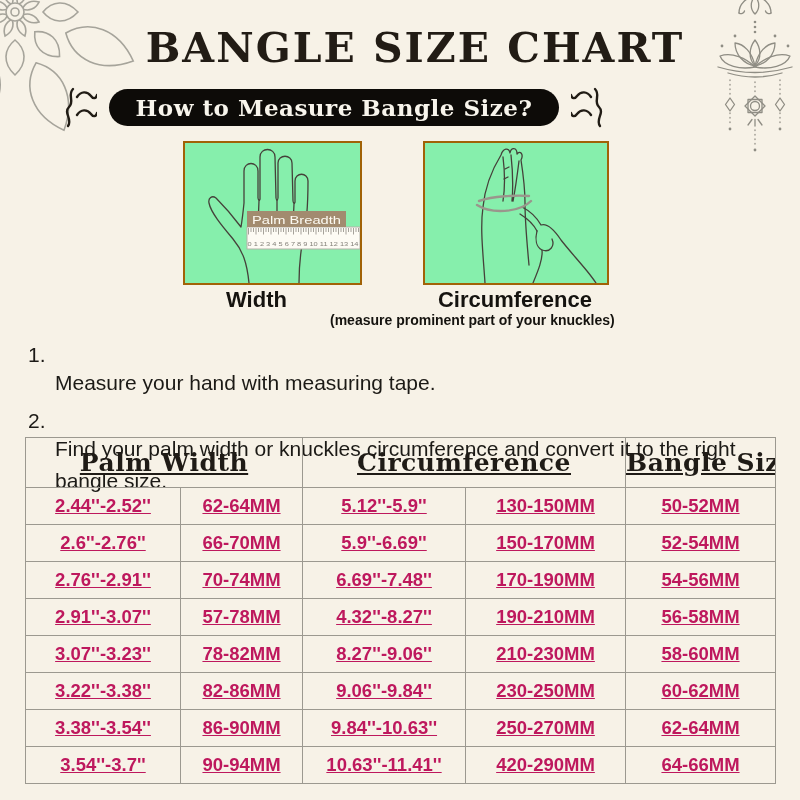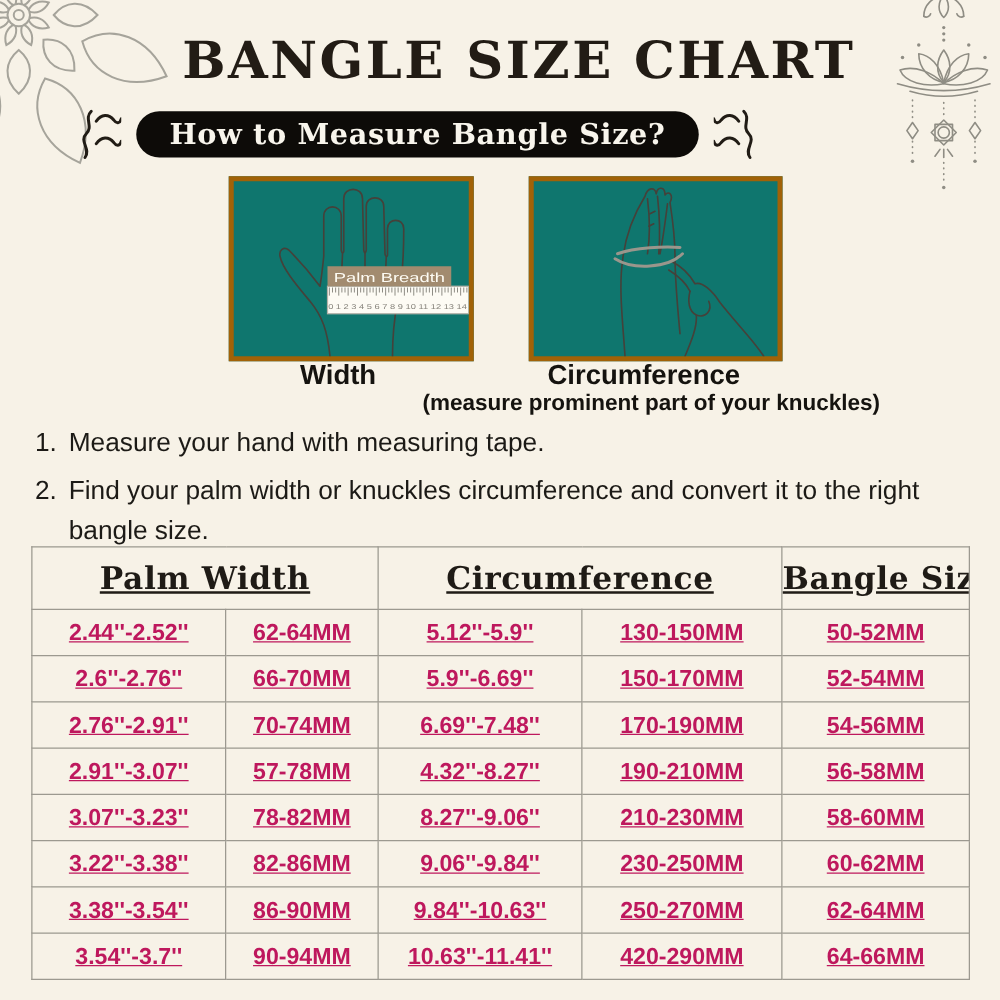--- a/index.html
+++ b/index.html
@@ -19,36 +19,36 @@
     font-weight:700;font-size:41px;letter-spacing:2px;color:#221c15;margin-left:15px;
   }
   
   .badge-row{top:84px;left:0;width:668px;display:flex;justify-content:center;align-items:center;gap:12px;}
   .pill{
     background:#0d0b08;color:#f8f5ec;border-radius:19px;
     padding:5px 27px;font-family:"DejaVu Serif","Liberation Serif",serif;
     font-weight:700;font-size:23px;letter-spacing:0.5px;white-space:nowrap;
   }
   
-  .illus{border:4px solid #a16207;background:#0f766e;padding-left:13px;}
+  .illus{border:2px solid #a16207;background:#86efac;}
   .illus-left{left:183px;top:141px;width:175px;height:140px;}
   .illus-right{left:423px;top:141px;width:182px;height:140px;}
   .illus svg{display:block;}
   
-  .width-label{left:183px;top:287px;width:175px;text-align:center;
+  .width-label{left:169px;top:287px;width:175px;text-align:center;
     font-size:22px;font-weight:600;color:#15130f;}
   .circ-label{left:400px;top:287px;width:230px;text-align:center;
     font-size:22px;font-weight:600;color:#15130f;}
-  .circ-note{left:330px;top:312px;width:374px;text-align:right;
-    font-size:18px;font-weight:700;color:#15130f;}
+  .circ-note{left:330px;top:312px;width:374px;text-align:left;
+    font-size:14px;font-weight:700;color:#15130f;}
   
   .instructions{left:28px;top:339px;width:726px;color:#1c1a16;}
   .ins-item{display:flex;margin-bottom:5px;font-size:21px;font-weight:500;line-height:1.55;}
   .ins-num{width:27px;flex:0 0 27px;}
-  .ins-text{flex:1;max-width:699px;}
+  .ins-text{flex:1;max-width:699px;margin-top:28px;}
   
   .size-table{left:25px;top:437px;width:750px;border-collapse:collapse;table-layout:fixed;}
   .size-table th,.size-table td{
     border:1px solid #9c9990;text-align:center;vertical-align:middle;
     padding:0;overflow:hidden;white-space:nowrap;text-decoration:underline;
   }
   .size-table th{
     height:49px;font-family:"DejaVu Serif","Liberation Serif",serif;
     font-weight:600;font-size:25px;color:#1f1b16;letter-spacing:0.5px;
   }

